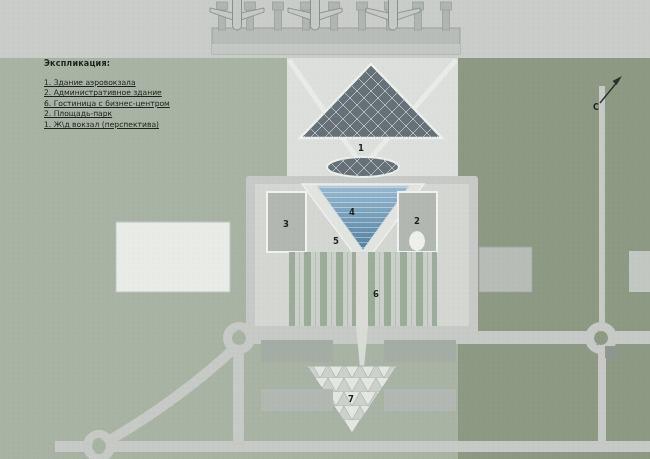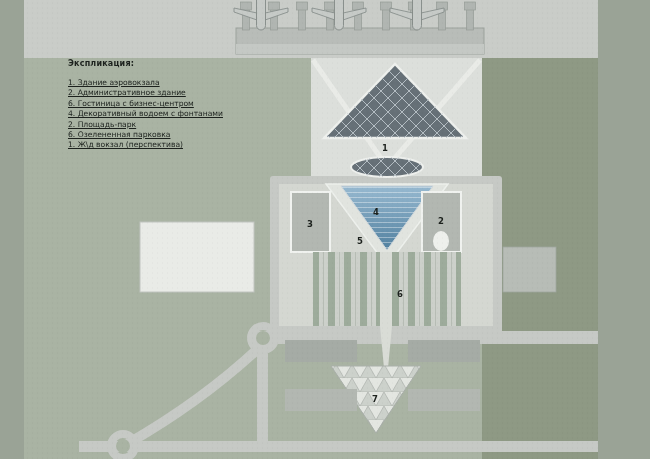--- a/index.html
+++ b/index.html
@@ -1,17 +1,17 @@
 <!DOCTYPE html>
 <html style="--apron: #c9ccc8; --green-left: #a9b3a3; --green-right: #8e9984; --road: #c6c9c5; --plaza: #d4d7d1; --terminal: #dcdfdb; --building: #b2b7b1; --building-dark: #a5aba5; --building-light: #e9ebe7; --roof: #667077; --station: #e0e3de; --water-top: #97b9d0; --water-bottom: #51809f; --ink: #1c211d;"><head>
 <meta charset="utf-8">
 <style>
   html,body{margin:0;padding:0;background:#9aa396;}
-  .stage{position:relative;width:574px;height:459px;overflow:hidden;
-         font-family:"DejaVu Sans",sans-serif;background:var(--green-left,#a9b3a3);margin-left:24px;}
+  .stage{position:relative;width:650px;height:459px;overflow:hidden;
+         font-family:"DejaVu Sans",sans-serif;background:var(--green-left,#a9b3a3);}
   .stage svg{position:absolute;left:0;top:0;display:block;}
 
   
   .f-apron{fill:var(--apron,#c9ccc8)}
   .f-green-left{fill:var(--green-left,#a9b3a3)}
   .f-green-right{fill:var(--green-right,#8e9984)}
   .f-road{fill:var(--road,#c6c9c5)}
   .s-road{stroke:var(--road,#c6c9c5)}
   .f-plaza{fill:var(--plaza,#d4d7d1)}
   .f-building{fill:var(--building,#b2b7b1)}
@@ -170,20 +170,18 @@
 
     <rect x="0" y="0" width="650" height="459" fill="url(#tex)"></rect>
   </svg>
 
   <div class="legend">
     <div class="legend-title">Экспликация:</div>
     <div class="legend-items">
       <div>1. Здание аэровокзала</div>
       <div>2. Административное здание</div>
       <div>6. Гостиница с бизнес-центром</div>
-      <div>4. Декоративный водоем с фонтанами</div>
       <div>2. Площадь-парк</div>
-      <div>6. Озелененная парковка</div>
       <div>1. Ж\д вокзал (перспектива)</div>
     </div>
   </div>
 
 </div>
 
 </body></html>

